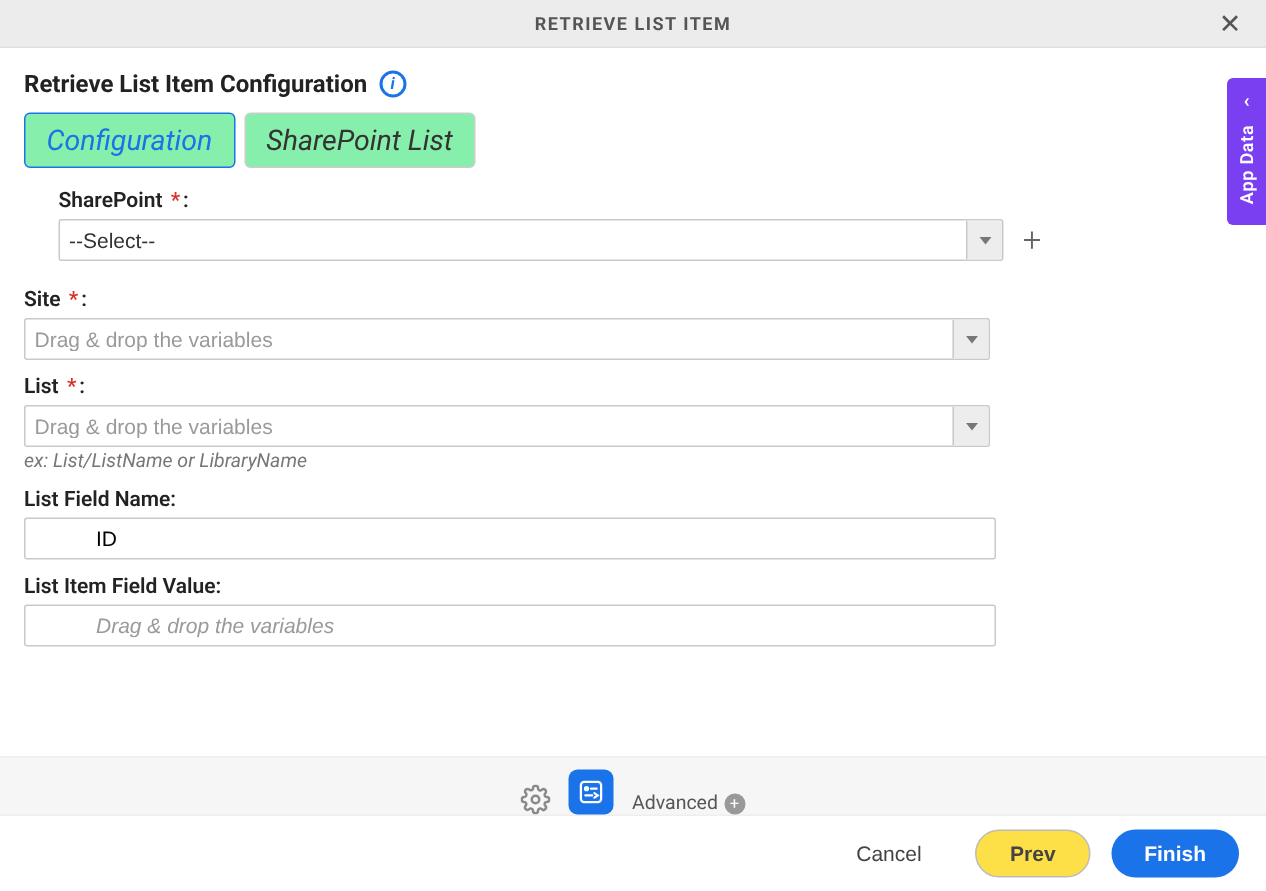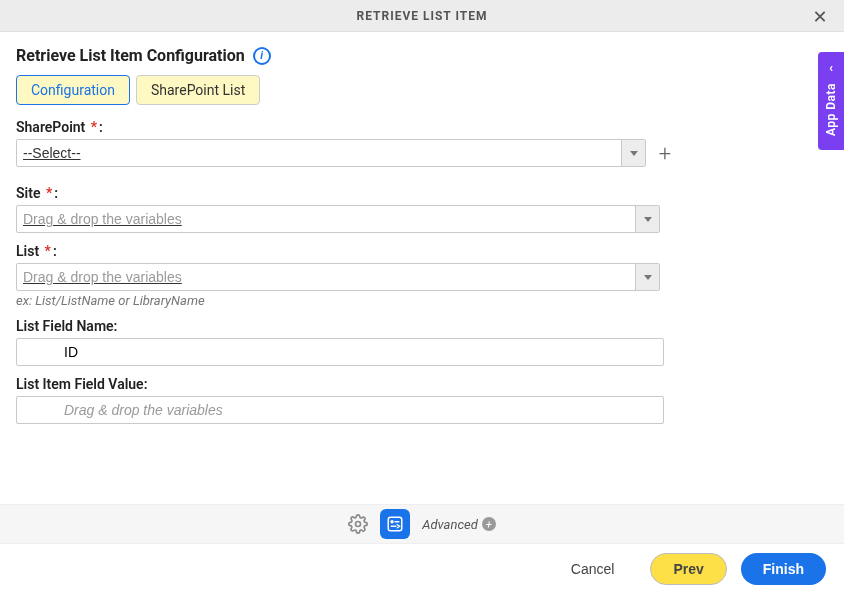--- a/index.html
+++ b/index.html
@@ -73,37 +73,38 @@
 
   
   .tabs {
     display: flex;
     gap: 0;
     padding: 0 16px 14px 16px;
   }
   .tab {
     border: 1px solid #ccc;
     padding: 6px 14px;
-    font-size: 14px;
-    cursor: pointer;
-    background: #fef9c3;
+    font-size: 19px;
+    cursor: pointer;
+    background: #86efac;
     border-radius: 4px;
+    font-style: italic;
   }
   .tab.active {
     border-color: #1a73e8;
     color: #1a73e8;
   }
   .tab + .tab { margin-left: 6px; }
 
   
   .form-area {
     padding: 0 16px;
   }
   .field { margin-bottom: 10px; }
-  .field.sharepoint { margin-bottom: 18px; }
+  .field.sharepoint { margin-bottom: 18px; margin-left: 23px; }
   .field-label {
     font-size: 14px;
     font-weight: 600;
     color: #222;
     margin-bottom: 4px;
     display: flex;
     align-items: center;
     gap: 2px;
   }
   .req { color: #d93025; }
@@ -119,21 +120,20 @@
     background: #fff;
   }
   .select-input {
     flex: 1;
     border: none;
     padding: 0 6px;
     font-size: 14px;
     color: #333;
     outline: none;
     background: transparent;
-    text-decoration: underline;
   }
   .select-input::placeholder { color: #9a9a9a; }
   .select-btn {
     width: 24px;
     background: #ededed;
     border-left: 1px solid #c9c9c9;
     display: flex;
     align-items: center;
     justify-content: center;
     cursor: pointer;
@@ -174,24 +174,23 @@
   .util-strip {
     position: absolute;
     left: 0;
     right: 0;
     bottom: 50px;
     height: 40px;
     background: #f6f6f6;
     border-top: 1px solid #eee;
     border-bottom: 1px solid #eee;
     display: flex;
-    align-items: center;
+    align-items: flex-end;
     justify-content: center;
     gap: 12px;
-    font-style: italic;
   }
   .gear-icon svg { display: block; }
   .square-icon {
     width: 30px;
     height: 30px;
     border-radius: 6px;
     background: #1a73e8;
     display: flex;
     align-items: center;
     justify-content: center;

